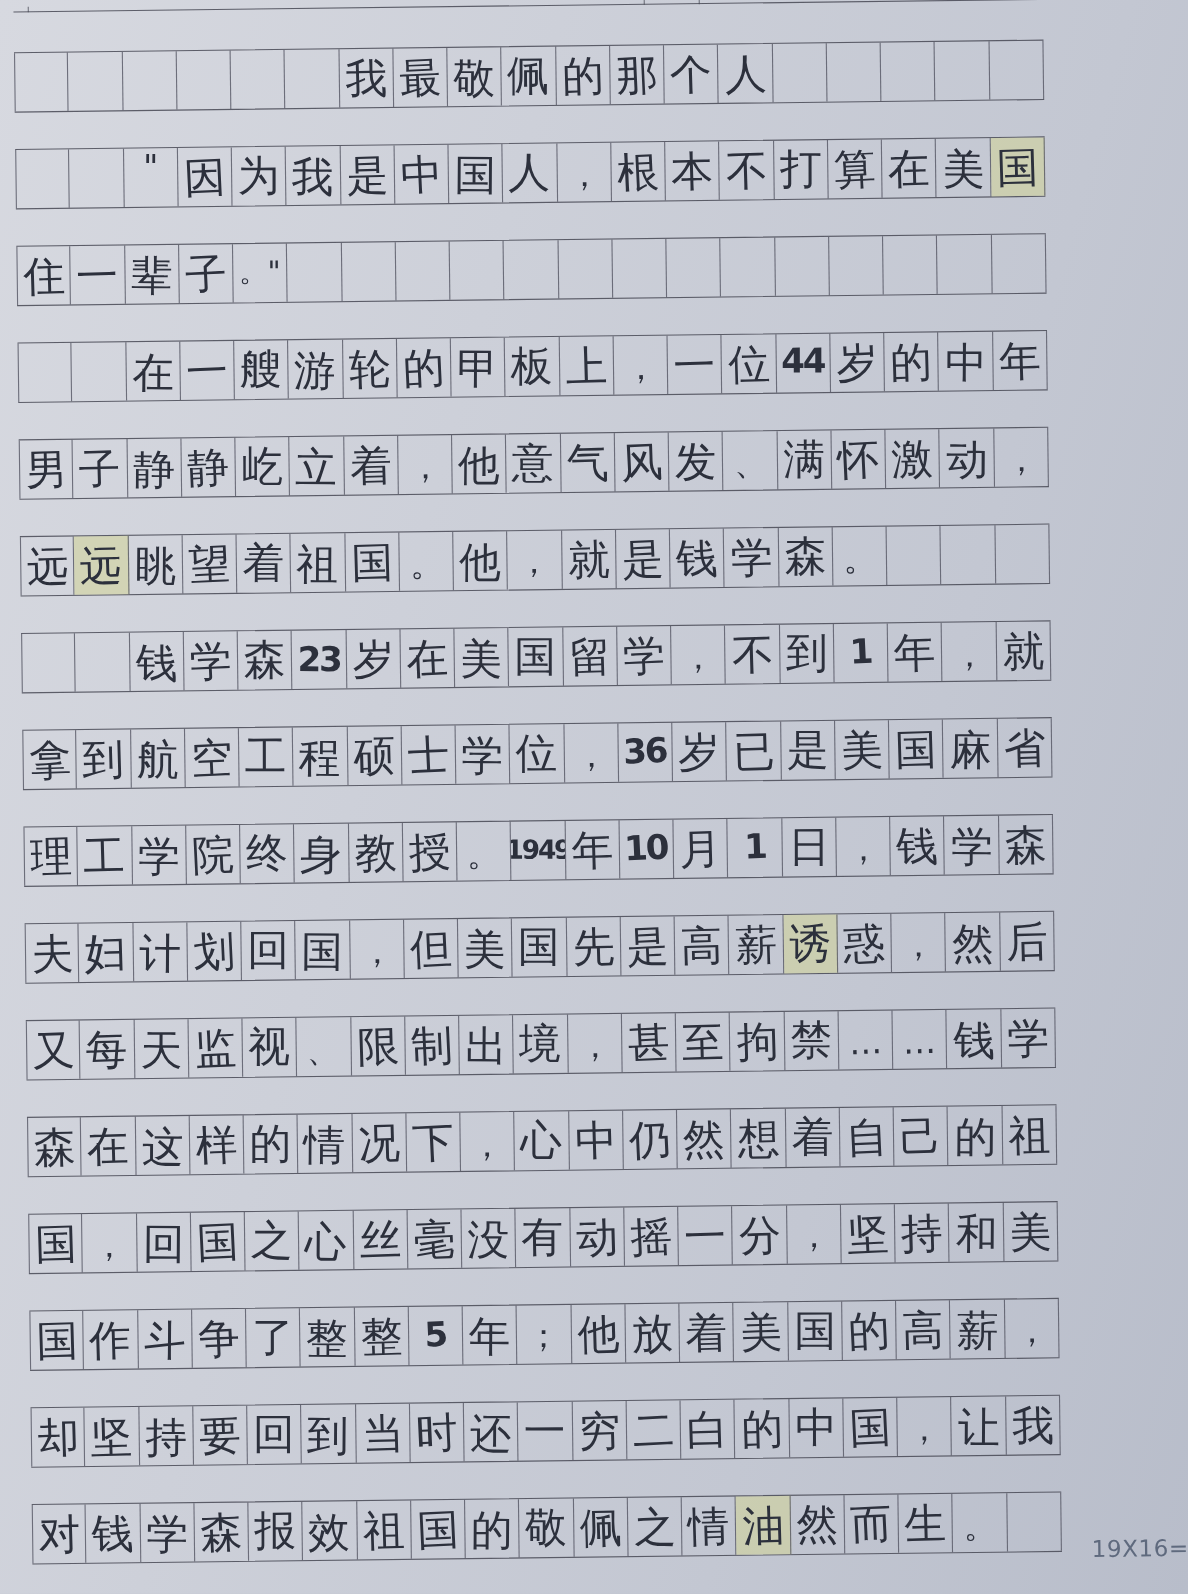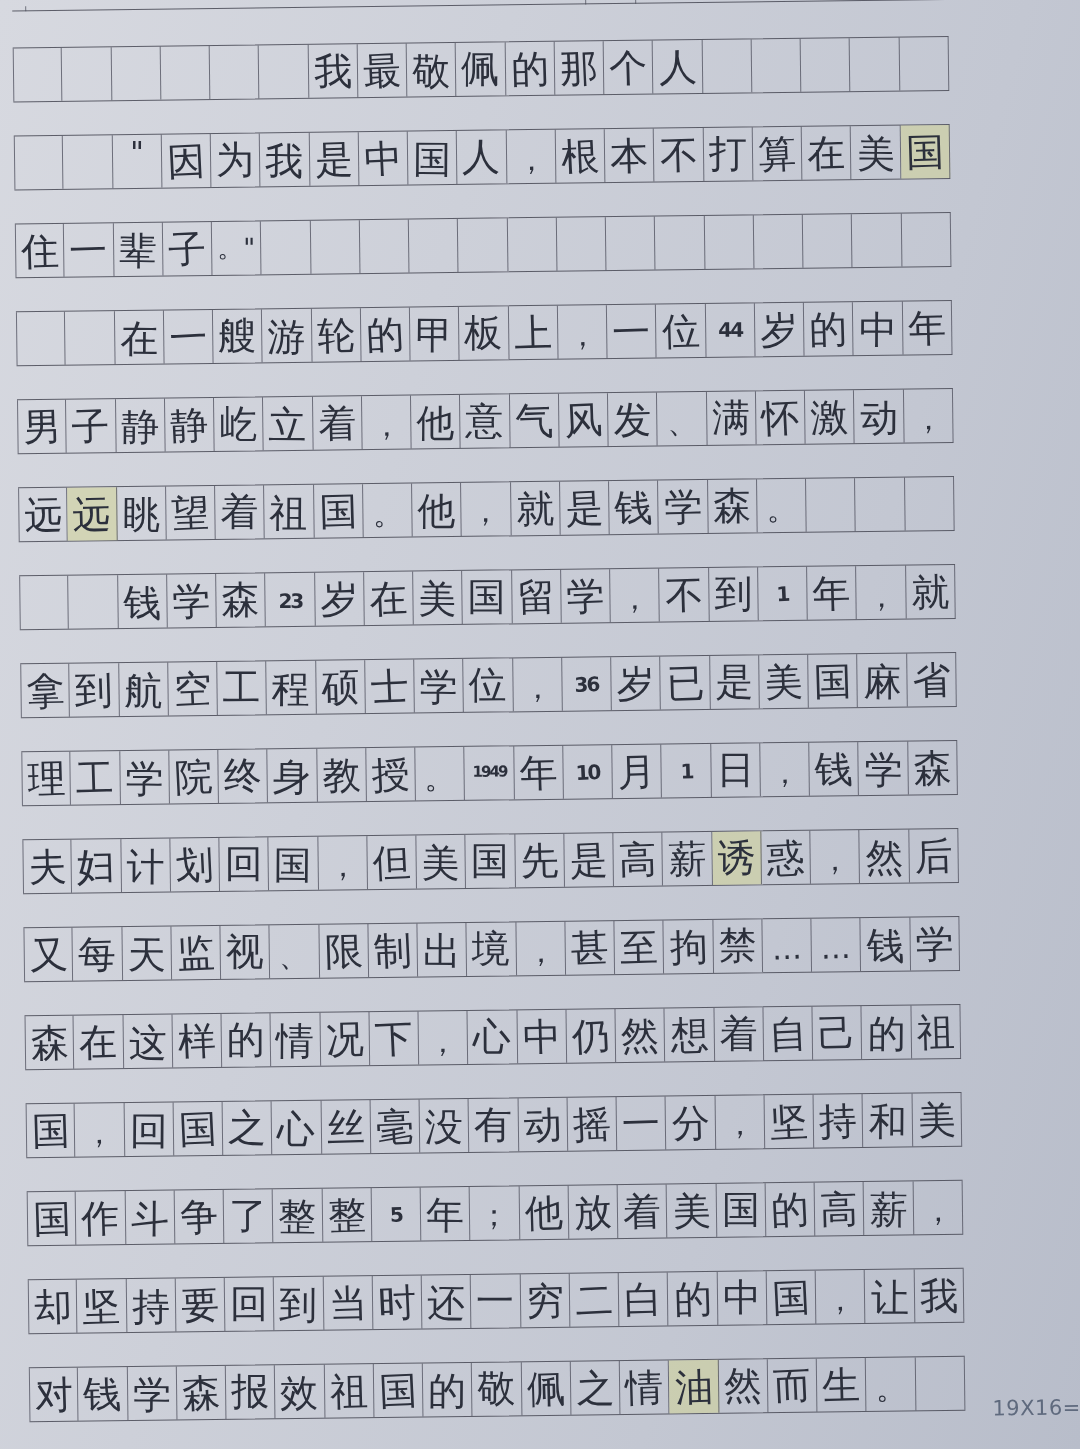--- a/index.html
+++ b/index.html
@@ -46,22 +46,22 @@
     font-size:38px;line-height:1;
     color:#2c303c;
     overflow:hidden;
   }
   .cell:first-child{border-left:1px solid rgba(82,84,98,0.8);}
   .cell span{display:inline-block;transform:rotate(-1deg);}
   .cell:nth-child(3n) span{transform:rotate(1.1deg) translateY(1px);}
   .cell:nth-child(4n) span{transform:rotate(-2deg);}
   .cell:nth-child(5n) span{transform:rotate(0.6deg) translateY(-1px);}
   .cell.hl{background:rgba(209,212,150,0.55);}
-  .cell.num{font-size:20px;letter-spacing:-2px;font-weight:bold;}
-  .cell.num-long{font-size:15px;letter-spacing:-2px;font-weight:bold;}
+  .cell.num{font-size:31px;letter-spacing:-2px;font-weight:bold;}
+  .cell.num-long{font-size:24px;letter-spacing:-2px;font-weight:bold;}
   .cell.punct{align-items:flex-end;padding-bottom:8px;font-size:30px;}
   .cell.quote{align-items:flex-start;padding-top:2px;font-size:30px;}
   .cell.mixed{font-size:26px;}
   .footer-label{
     position:absolute;
     left:984px;top:1402px;
     font-size:21px;color:#5f6a7e;
     font-family:"DejaVu Sans",sans-serif;
     letter-spacing:0.5px;
   }

